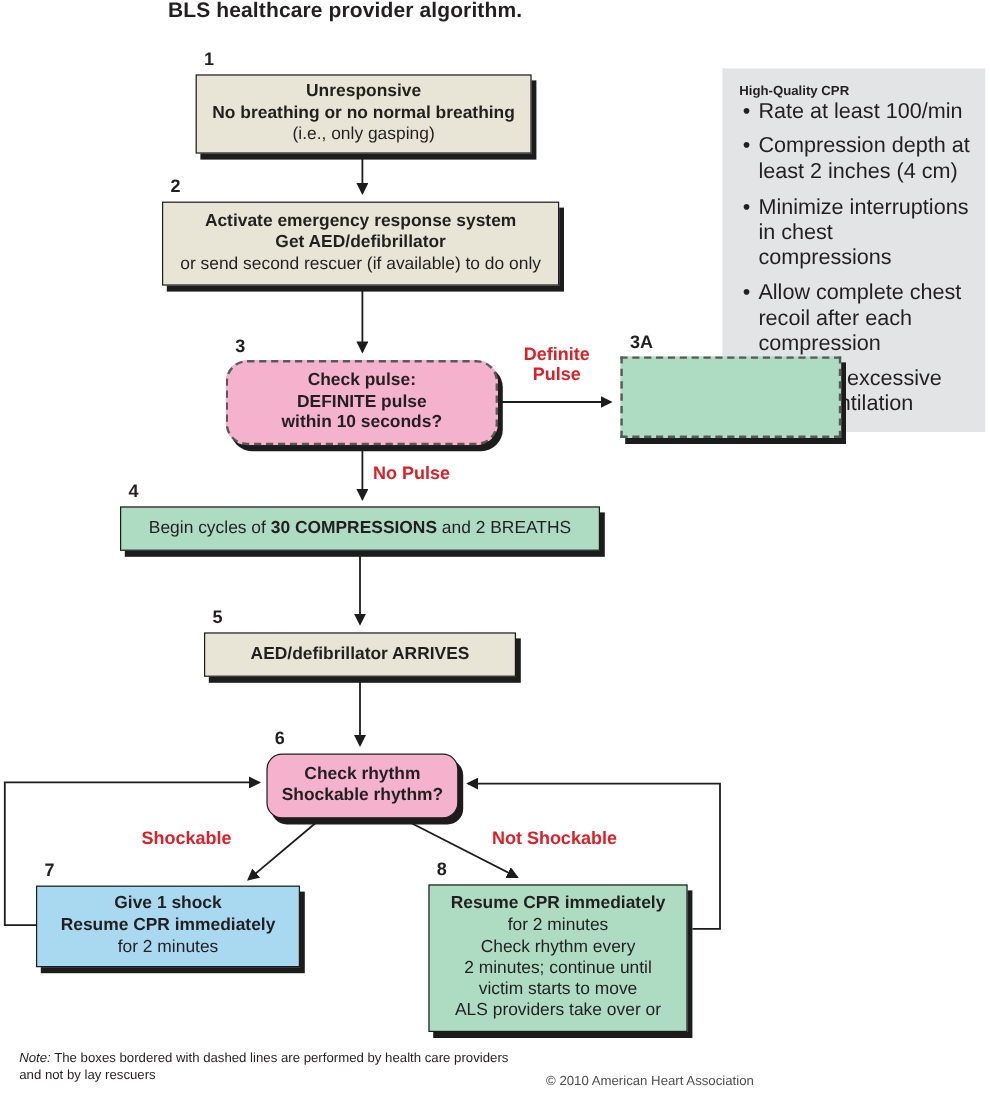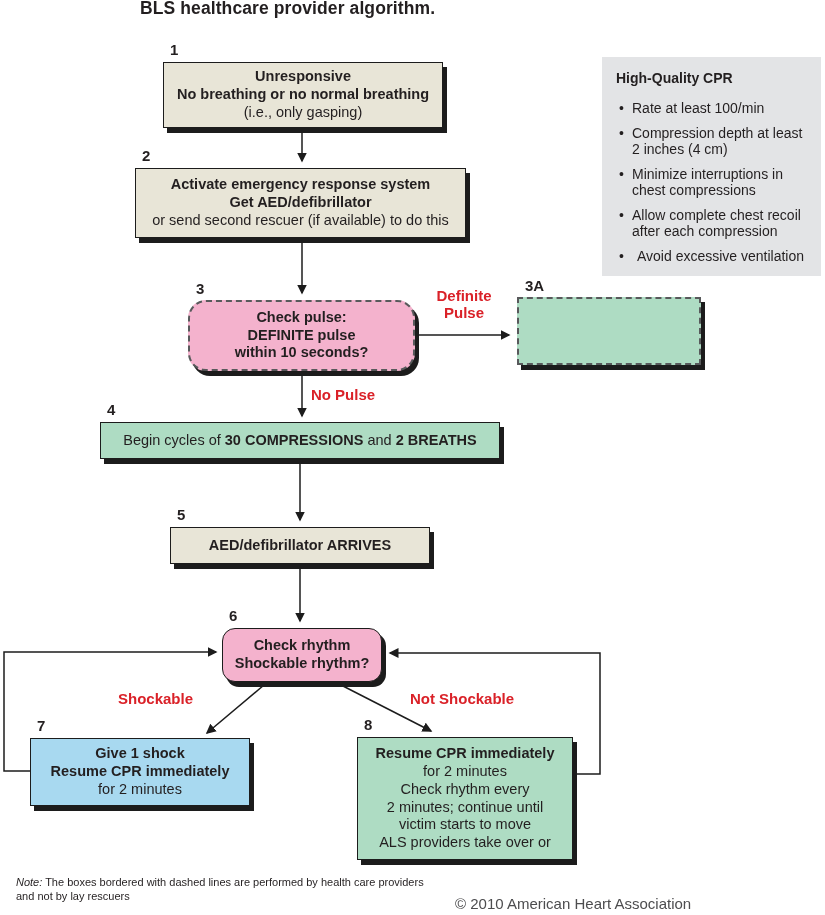--- a/index.html
+++ b/index.html
@@ -33,31 +33,31 @@
   .bullets li{padding-left:13px;position:relative;}
   .bullets li::before{content:"\2022";position:absolute;left:2px;}
   .edge-label{
     position:absolute;z-index:1;color:#da2128;font-weight:bold;font-size:15px;
     text-align:center;line-height:1.15;
   }
   .cpr-panel{
     position:absolute;left:602px;top:57px;width:219px;box-sizing:border-box;
     background:#e3e4e6;padding:13px 12px 12px 14px;z-index:1;
   }
-  .cpr-title{font-size:14px;font-weight:bold;margin:0 0 14px 0;}
-  .cpr-list{list-style:none;margin:0;padding:0;font-size:14px;line-height:1.18;}
+  .cpr-title{font-size:11px;font-weight:bold;margin:0 0 0 0;}
+  .cpr-list{list-style:none;margin:0;padding:0;font-size:18px;line-height:1.18;}
   .cpr-list li{padding-left:16px;position:relative;margin-bottom:8px;}
   .cpr-list li:last-child{margin-bottom:0;text-align:center;}
   .cpr-list li::before{content:"\2022";position:absolute;left:3px;}
   .note{
     position:absolute;left:16px;top:876px;width:420px;font-size:11px;line-height:1.25;z-index:1;
   }
   .note .prefix{font-style:italic;}
   .copyright{
-    position:absolute;left:455px;top:895px;font-size:15px;color:#4d4d4f;z-index:1;text-align:center;
+    position:absolute;left:455px;top:895px;font-size:11px;color:#4d4d4f;z-index:1;text-align:center;
   }
 </style>
 </head>
 <body>
 
 <div id="canvas">
 
   <svg id="flow-svg" width="825" height="915" viewBox="0 0 825 915">
     <defs>
       <marker id="ah" markerWidth="11" markerHeight="10" refX="8.5" refY="5" orient="auto" markerUnits="userSpaceOnUse">
@@ -98,40 +98,40 @@
         <div style="font-weight: bold;">No breathing or no normal breathing</div>
         <div>(i.e., only gasping)</div>
       </div>
   </div>
 
   <div class="node beige" style="left:135px;top:168px;width:331px;height:70px;">
     <span class="num">2</span>
     <div>
         <div style="font-weight: bold;">Activate emergency response system</div>
         <div style="font-weight: bold;">Get AED/defibrillator</div>
-        <div>or send second rescuer (if available) to do this</div>
+        <div>or send second rescuer (if available) to do only</div>
       </div>
   </div>
 
   <div class="node pink dashed round-lg" style="left:188px;top:300px;width:227px;height:71px;">
     <span class="num">3</span>
     <div>
         <div style="font-weight: bold;">Check pulse:</div>
         <div style="font-weight: bold;">DEFINITE pulse</div>
         <div style="font-weight: bold;">within 10 seconds?</div>
       </div>
   </div>
 
   <div class="node green dashed" style="left:517px;top:297px;width:184px;height:68px;justify-content:center;">
     <span class="num">3A</span>
   </div>
 
   <div class="node green" style="left:100px;top:422px;width:400px;height:37px;">
     <span class="num">4</span>
-    <div><span>Begin cycles of </span><span style="font-weight: bold;">30 COMPRESSIONS</span><span> and </span><span style="font-weight: bold;">2 BREATHS</span></div>
+    <div><span>Begin cycles of </span><span style="font-weight: bold;">30 COMPRESSIONS</span><span> and </span><span style="font-weight: normal;">2 BREATHS</span></div>
   </div>
 
   <div class="node beige" style="left:170px;top:527px;width:260px;height:37px;">
     <span class="num">5</span>
     <div>
         <div style="font-weight: bold;">AED/defibrillator ARRIVES</div>
       </div>
   </div>
 
   <div class="node pink round-md" style="left:222px;top:628px;width:160px;height:54px;">

